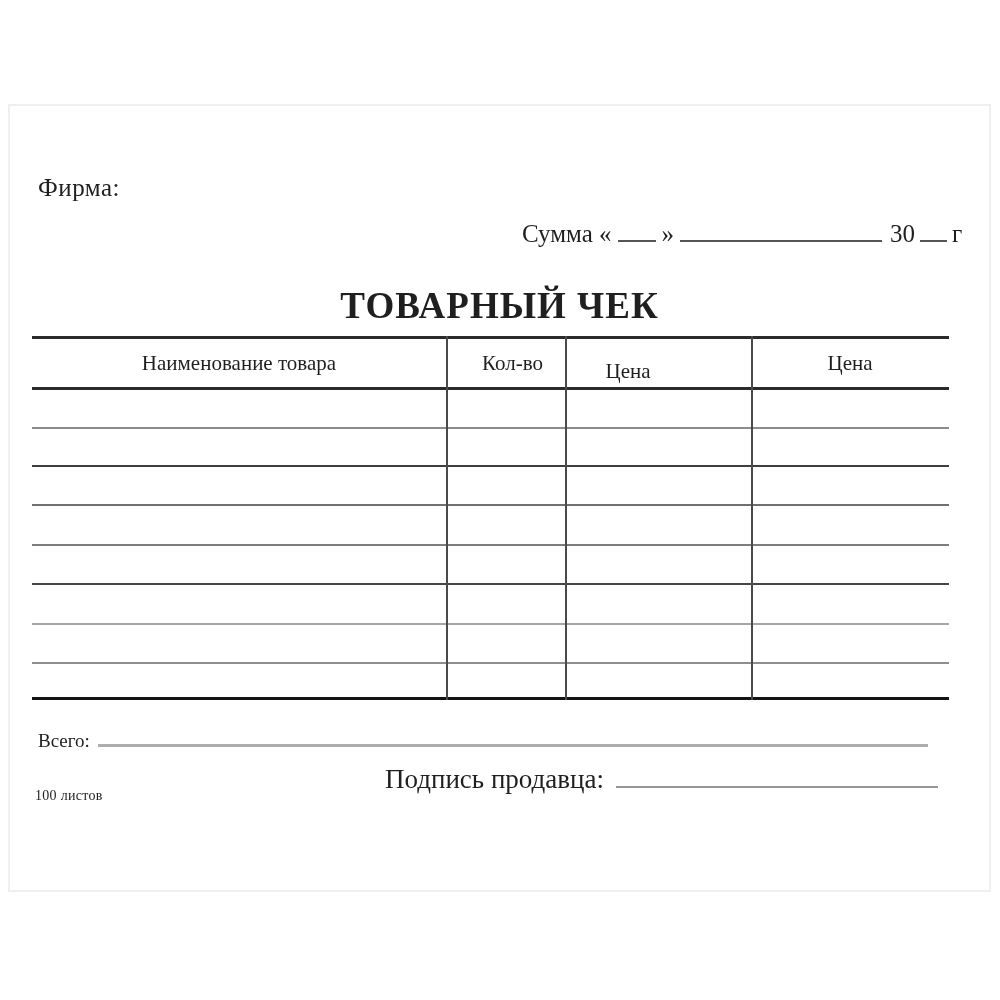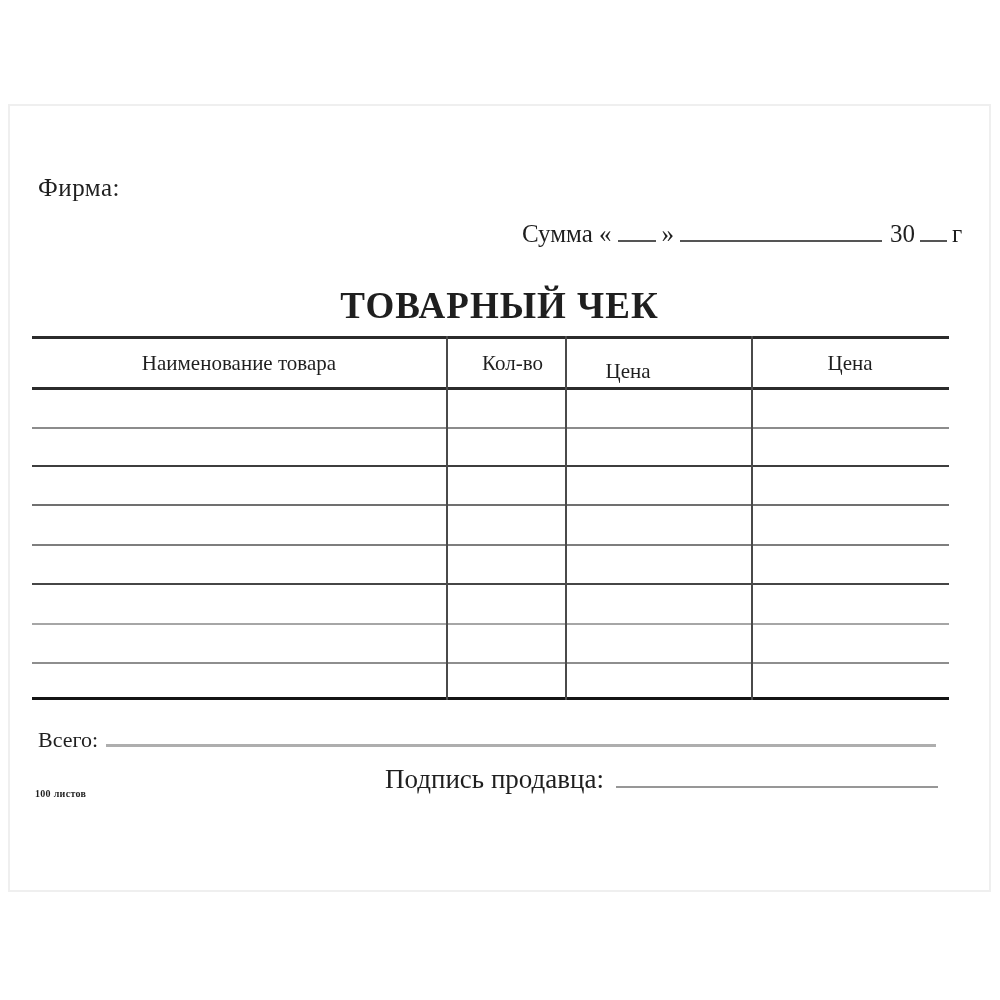--- a/index.html
+++ b/index.html
@@ -32,35 +32,35 @@
   .table{
     position:absolute;left:22px;top:230px;width:917px;height:364px;
   }
   .hline{position:absolute;left:0;width:100%;}
   .vline{position:absolute;top:0;height:364px;width:2px;background:#4a4a4a;}
   .hdr{
     position:absolute;top:3px;height:48px;display:flex;align-items:center;
     justify-content:center;font-size:21px;text-align:right;
   }
   .total{
-    position:absolute;left:28px;top:618px;font-size:22px;white-space:nowrap;
+    position:absolute;left:28px;top:618px;font-size:19px;white-space:nowrap;
   }
   .total .ul-total{
     display:inline-block;width:830px;border-bottom:3px solid #aeaeae;
     height:20px;margin-left:8px;vertical-align:baseline;
   }
   .signature{
     position:absolute;left:375px;top:658px;font-size:27px;white-space:nowrap;
   }
   .signature .ul-sign{
     display:inline-block;width:322px;border-bottom:2px solid #979797;
     height:20px;margin-left:12px;vertical-align:baseline;
   }
   .sheets{
-    position:absolute;left:25px;top:682px;font-size:10px;font-weight:bold;
+    position:absolute;left:25px;top:682px;font-size:14px;font-weight:normal;
     letter-spacing:.3px;
   }
 </style>
 </head>
 <body>
 
 <div class="page">
 
   <div class="firm">Фирма:</div>
 

